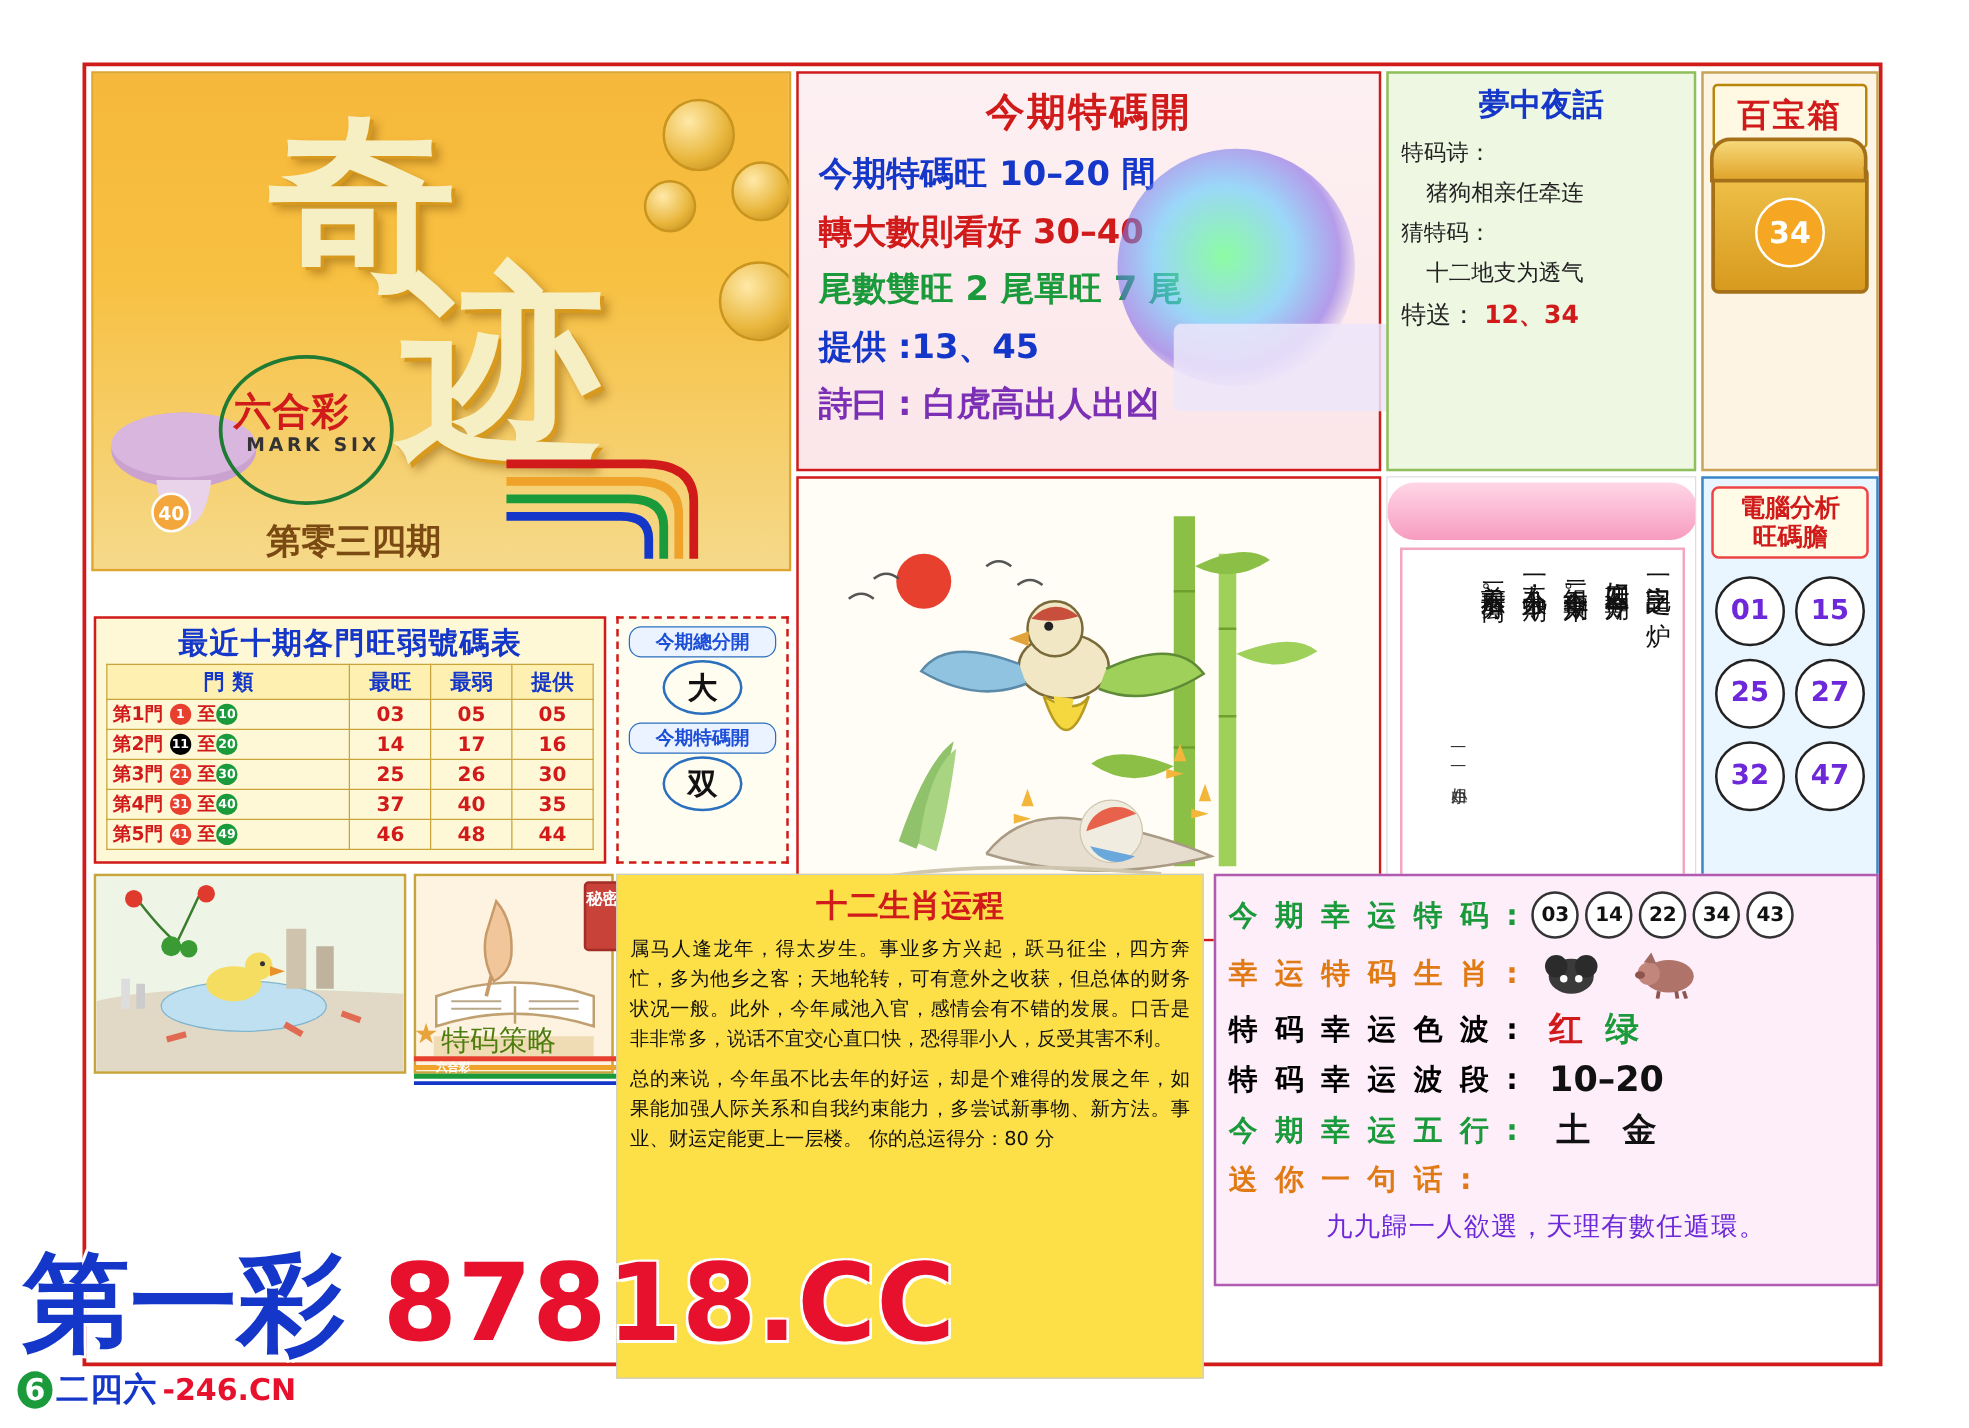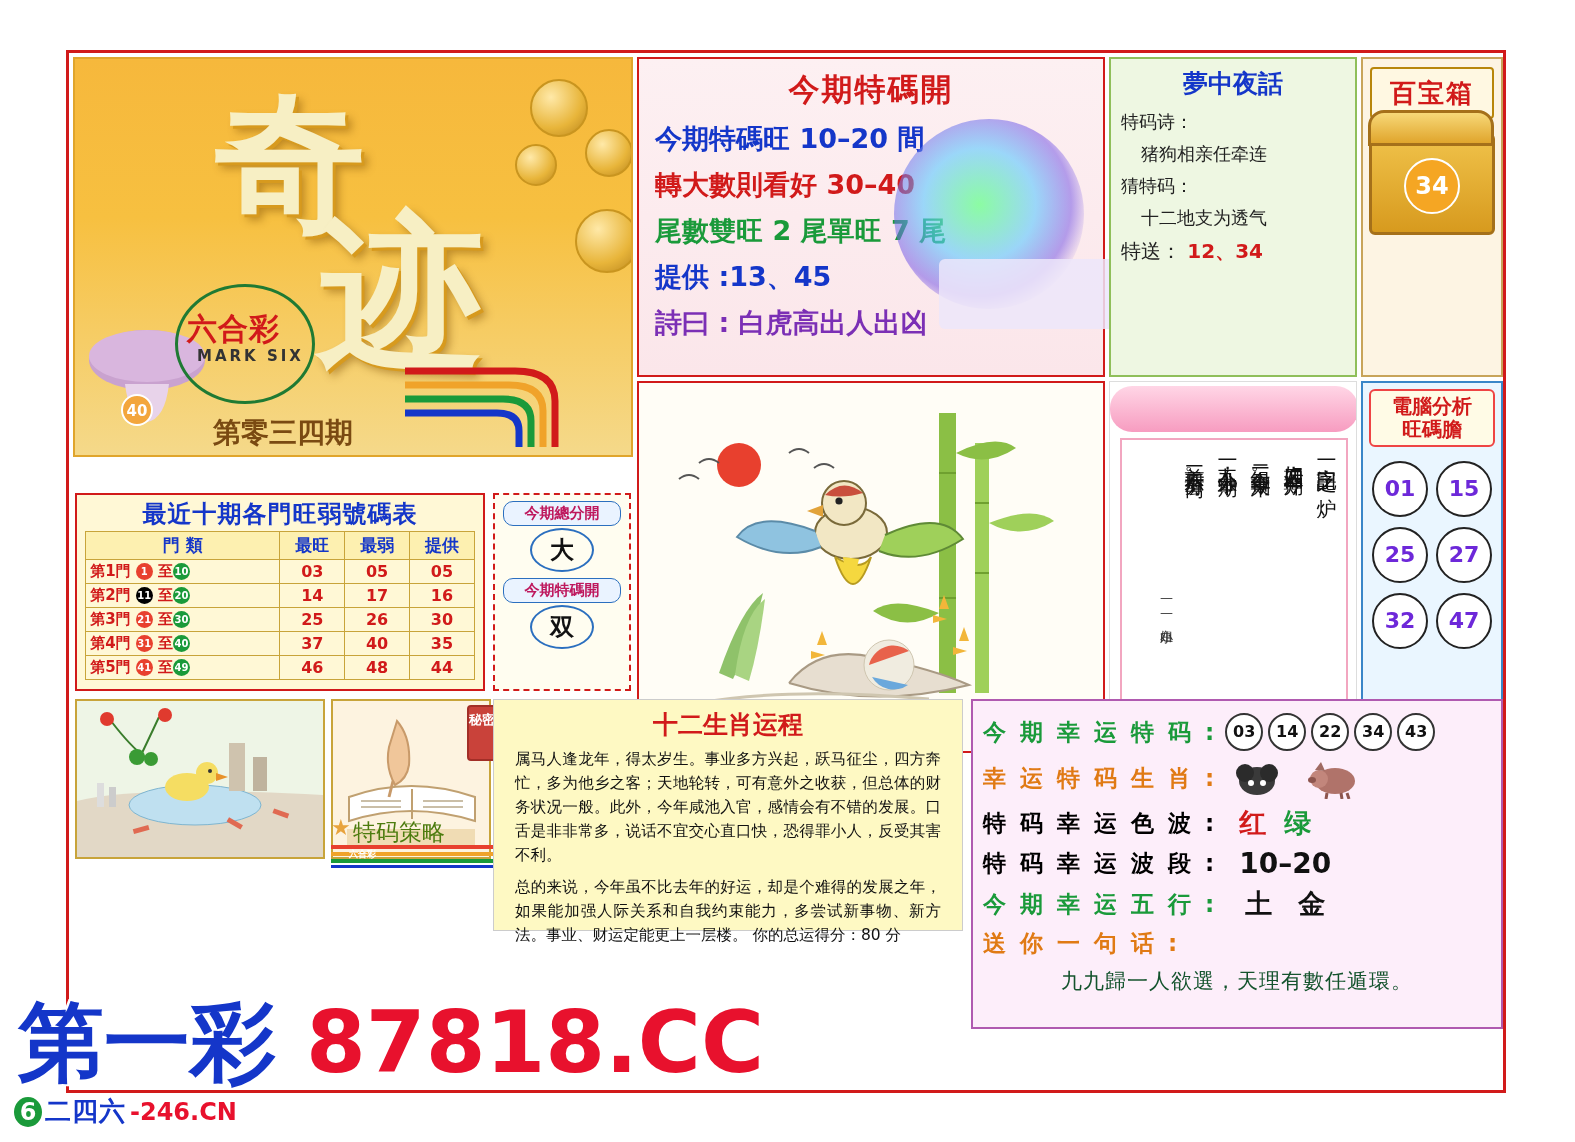--- a/index.html
+++ b/index.html
@@ -201,21 +201,21 @@
     display:inline-block;width:17px;height:17px;border-radius:50%;
     font-size:10px;line-height:17px;text-align:center;color:#fff;vertical-align:middle;
   }
   
   .sums{
     position:absolute;left:424px;top:440px;width:138px;height:198px;
     background:#fffdf0;border:2px dashed #d11a1a;box-sizing:border-box;text-align:center;
   }
   .sums .cap{
     margin:6px auto 0;width:116px;border:1px solid #2b6fbf;border-radius:10px;
-    background:#eaf3ff;font-size:15px;color:#be185d;font-weight:bold;padding:2px 0;
+    background:#eaf3ff;font-size:15px;color:#1d4ed8;font-weight:bold;padding:2px 0;
   }
   .sums .big{
     margin:2px auto 4px;width:60px;height:40px;border:2px solid #2b6fbf;border-radius:50%;
     line-height:40px;font-size:24px;font-weight:bold;color:#111;
   }
   
   .img-a{
     position:absolute;left:6px;top:646px;width:250px;height:160px;
     background:#eef6e8;border:2px solid #c8a43a;box-sizing:border-box;overflow:hidden;
   }
@@ -234,43 +234,43 @@
   }
   .strategy .lbl{
     position:absolute;left:22px;top:4px;font-size:23px;font-weight:normal;color:#4d7c0f;
   }
   .strategy .star{
     position:absolute;left:0px;top:2px;font-size:22px;color:#e8a33d;
   }
   .strategy .bars{position:absolute;left:0;top:30px;width:200px;height:26px;}
   
   .zodiac{
-    position:absolute;left:424px;top:646px;width:470px;height:232px;
-    background:#fef9c3;border:1px solid #ccc;box-sizing:border-box;padding:4px 21px;
+    position:absolute;left:424px;top:646px;width:470px;height:404px;
+    background:#fde047;border:1px solid #ccc;box-sizing:border-box;padding:4px 10px;
   }
   .zodiac h4{
     margin:4px 0 6px;text-align:center;font-size:25px;color:#d11a1a;font-weight:bold;
   }
   .zodiac p{
     margin:0 0 8px;font-size:15.5px;line-height:1.55;color:#111;text-align:justify;
   }
   
   .lucky{
     position:absolute;left:902px;top:646px;width:532px;height:330px;
     background:#fdeefa;border:2px solid #b05ab0;box-sizing:border-box;padding:6px 10px;
   }
   .lrow{display:flex;align-items:center;margin:6px 0;}
   .lrow .k{font-size:23px;font-weight:bold;letter-spacing:3px;white-space:nowrap;}
   .lrow .v{margin-left:8px;display:flex;align-items:center;}
   .sball{
     width:34px;height:34px;border-radius:50%;border:2px solid #333;background:#fff;
     line-height:34px;text-align:center;font-size:16px;font-weight:bold;margin-right:5px;color:#111;
   }
   .lucky .bottom{
-    margin-top:8px;font-size:21px;color:#14532d;text-align:center;letter-spacing:1px;
+    margin-top:8px;font-size:21px;color:#6d28d9;text-align:center;letter-spacing:1px;
   }
   
   .wm1{
     position:absolute;left:18px;top:985px;white-space:nowrap;
     font-size:86px;font-weight:bold;
     font-family:"DejaVu Sans",sans-serif;
     color:#e8112d;
     text-shadow:2px 2px 0 #fff,-2px -2px 0 #fff,2px -2px 0 #fff,-2px 2px 0 #fff;
     z-index:40;
   }

